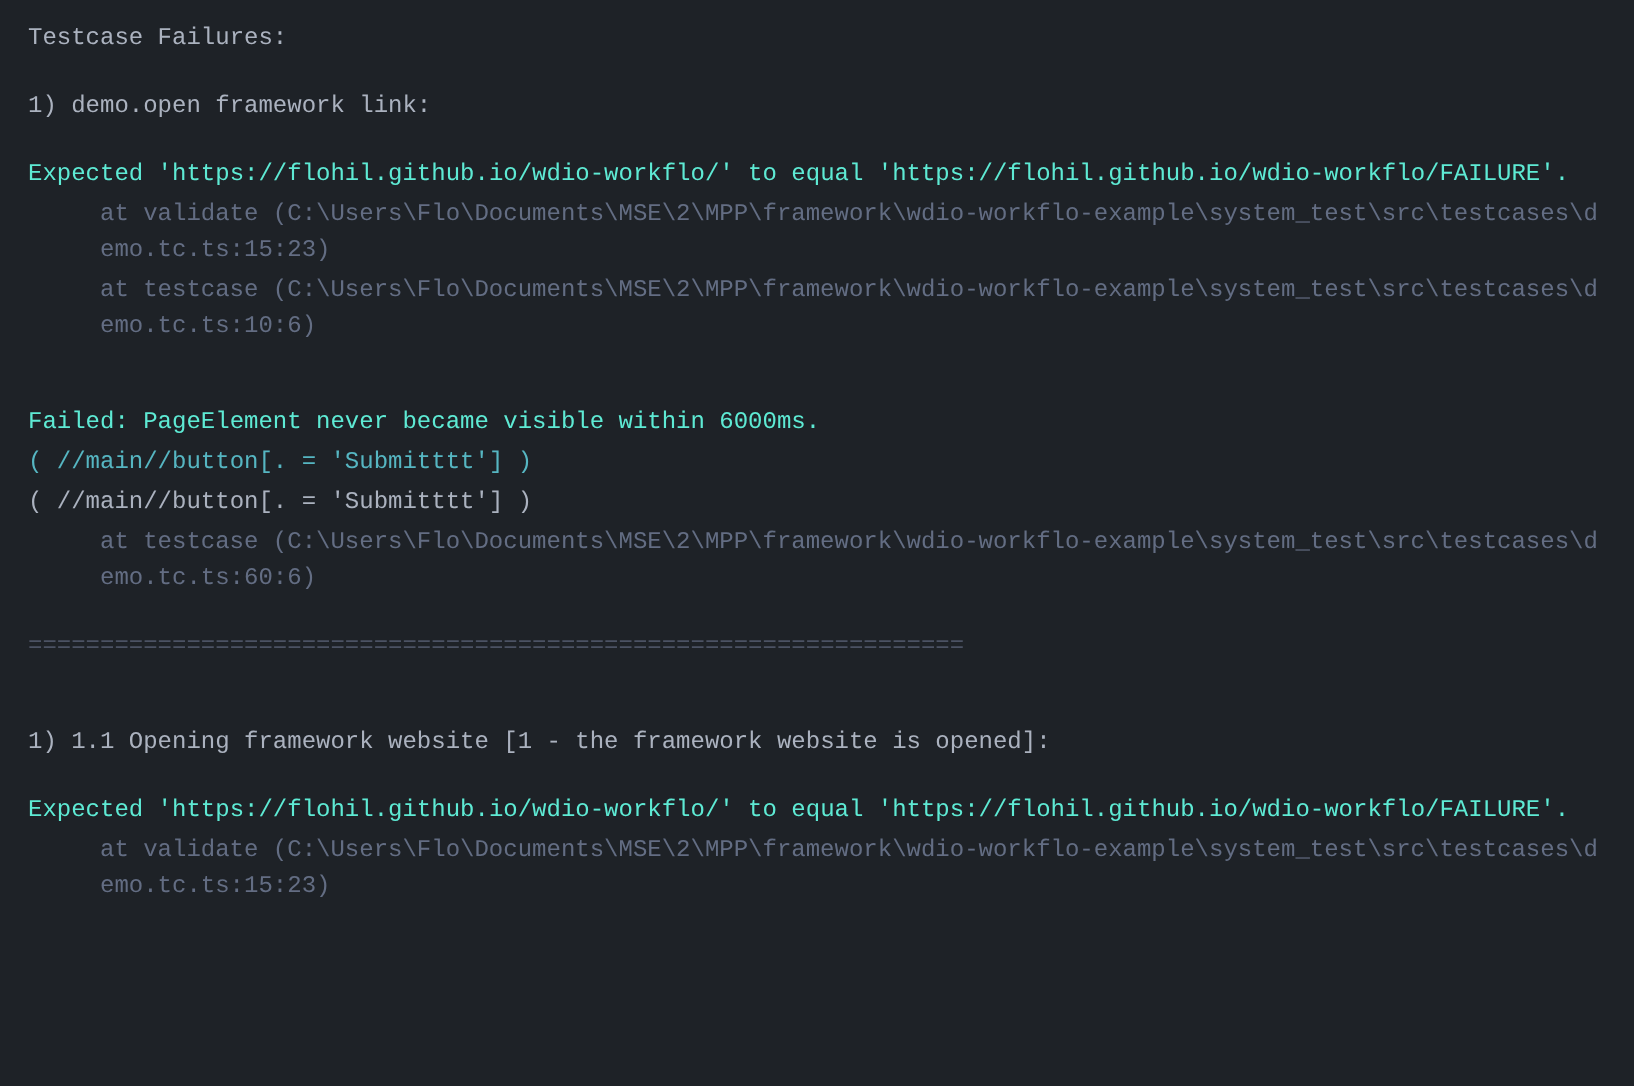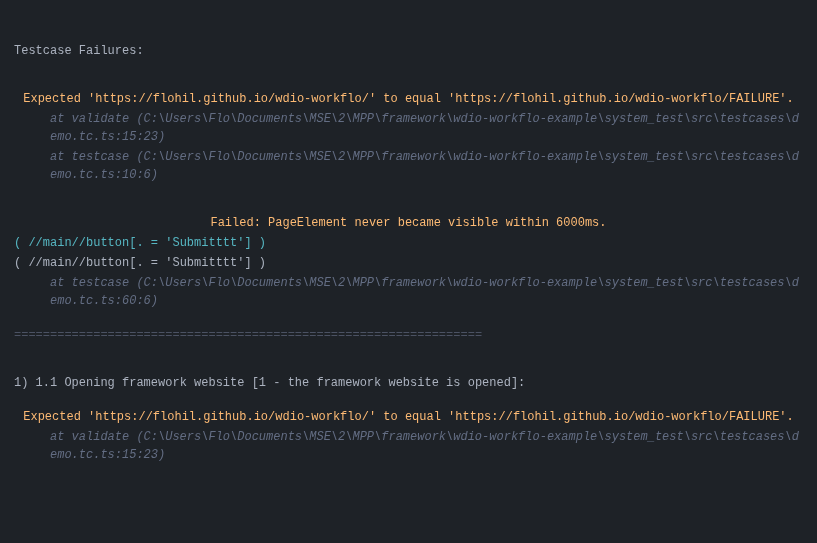--- a/index.html
+++ b/index.html
@@ -16,37 +16,38 @@
       min-height: 543px;
       padding: 10px 14px;
       overflow: auto;
     }
     .line {
       line-height: 1.5;
       white-space: pre-wrap;
       word-break: break-all;
     }
     .white { color: #abb2bf; }
-    .red { color: #fdba74; text-align: center; }
+    .red { color: #5eead4; }
     .cyan { color: #56b6c2; }
     .gray { color: #636d83; }
-    .section-header { color: #abb2bf; margin-top: 32px; }
+    .section-header { color: #abb2bf; }
     .separator { color: #4b5263; }
     .mb { margin-bottom: 2px; }
-    .indent { padding-left: 36px; font-style: italic; }
+    .indent { padding-left: 36px; }
   </style>
 </head>
 <body>
 
 <div>
 
   <div class="line section-header mb">Testcase Failures:</div>
   <br>
 
   <div>
+    <div class="line white mb">1) demo.open framework link:</div>
     <br>
     <div class="line red mb">Expected 'https://flohil.github.io/wdio-workflo/' to equal 'https://flohil.github.io/wdio-workflo/FAILURE'.</div>
     <div class="line gray indent mb">at validate (C:\Users\Flo\Documents\MSE\2\MPP\framework\wdio-workflo-example\system_test\src\testcases\demo.tc.ts:15:23)</div>
     <div class="line gray indent mb">at testcase (C:\Users\Flo\Documents\MSE\2\MPP\framework\wdio-workflo-example\system_test\src\testcases\demo.tc.ts:10:6)</div>
   </div>
   <br>
 
   <div>
     <br>
     <div class="line red mb">Failed: PageElement never became visible within 6000ms.</div>

